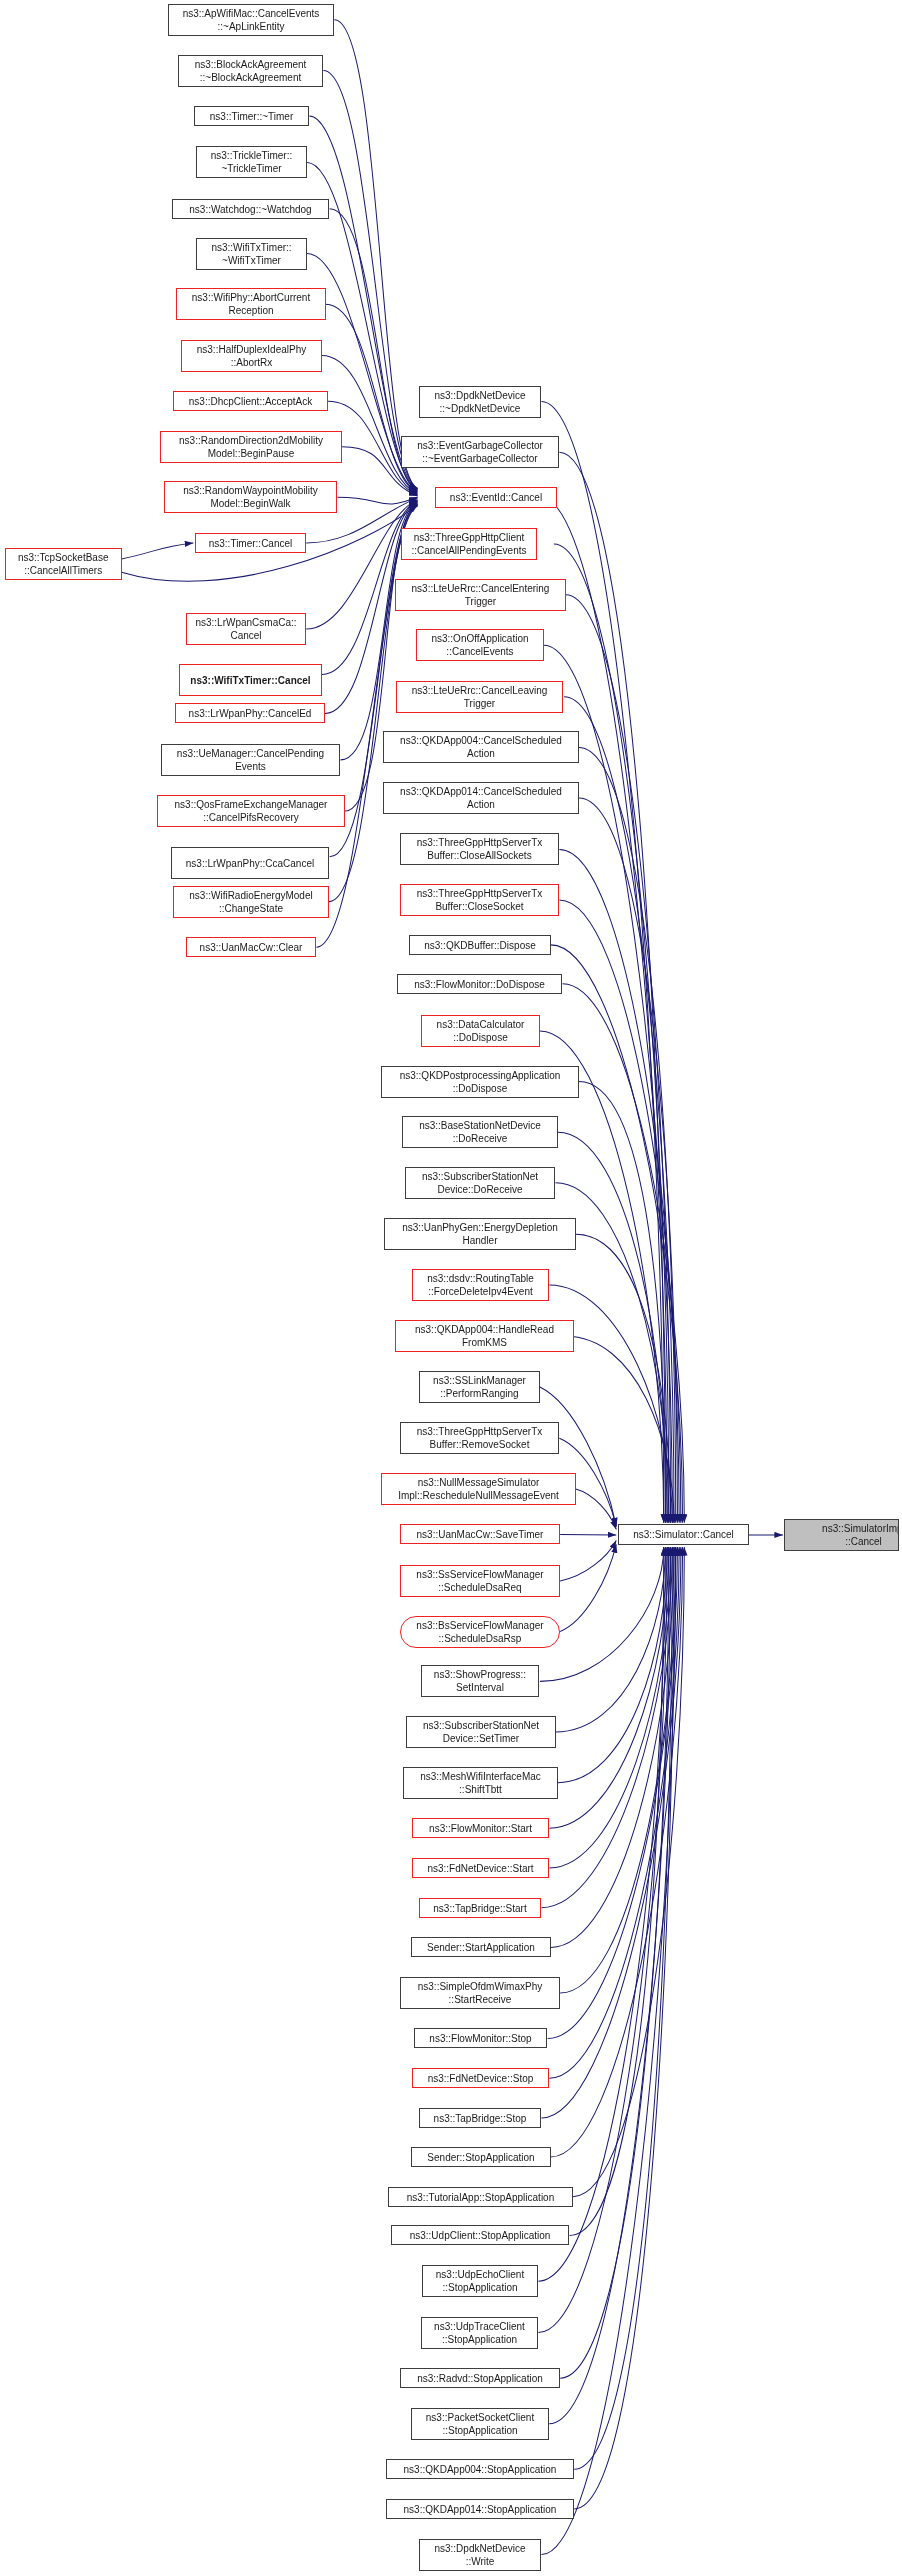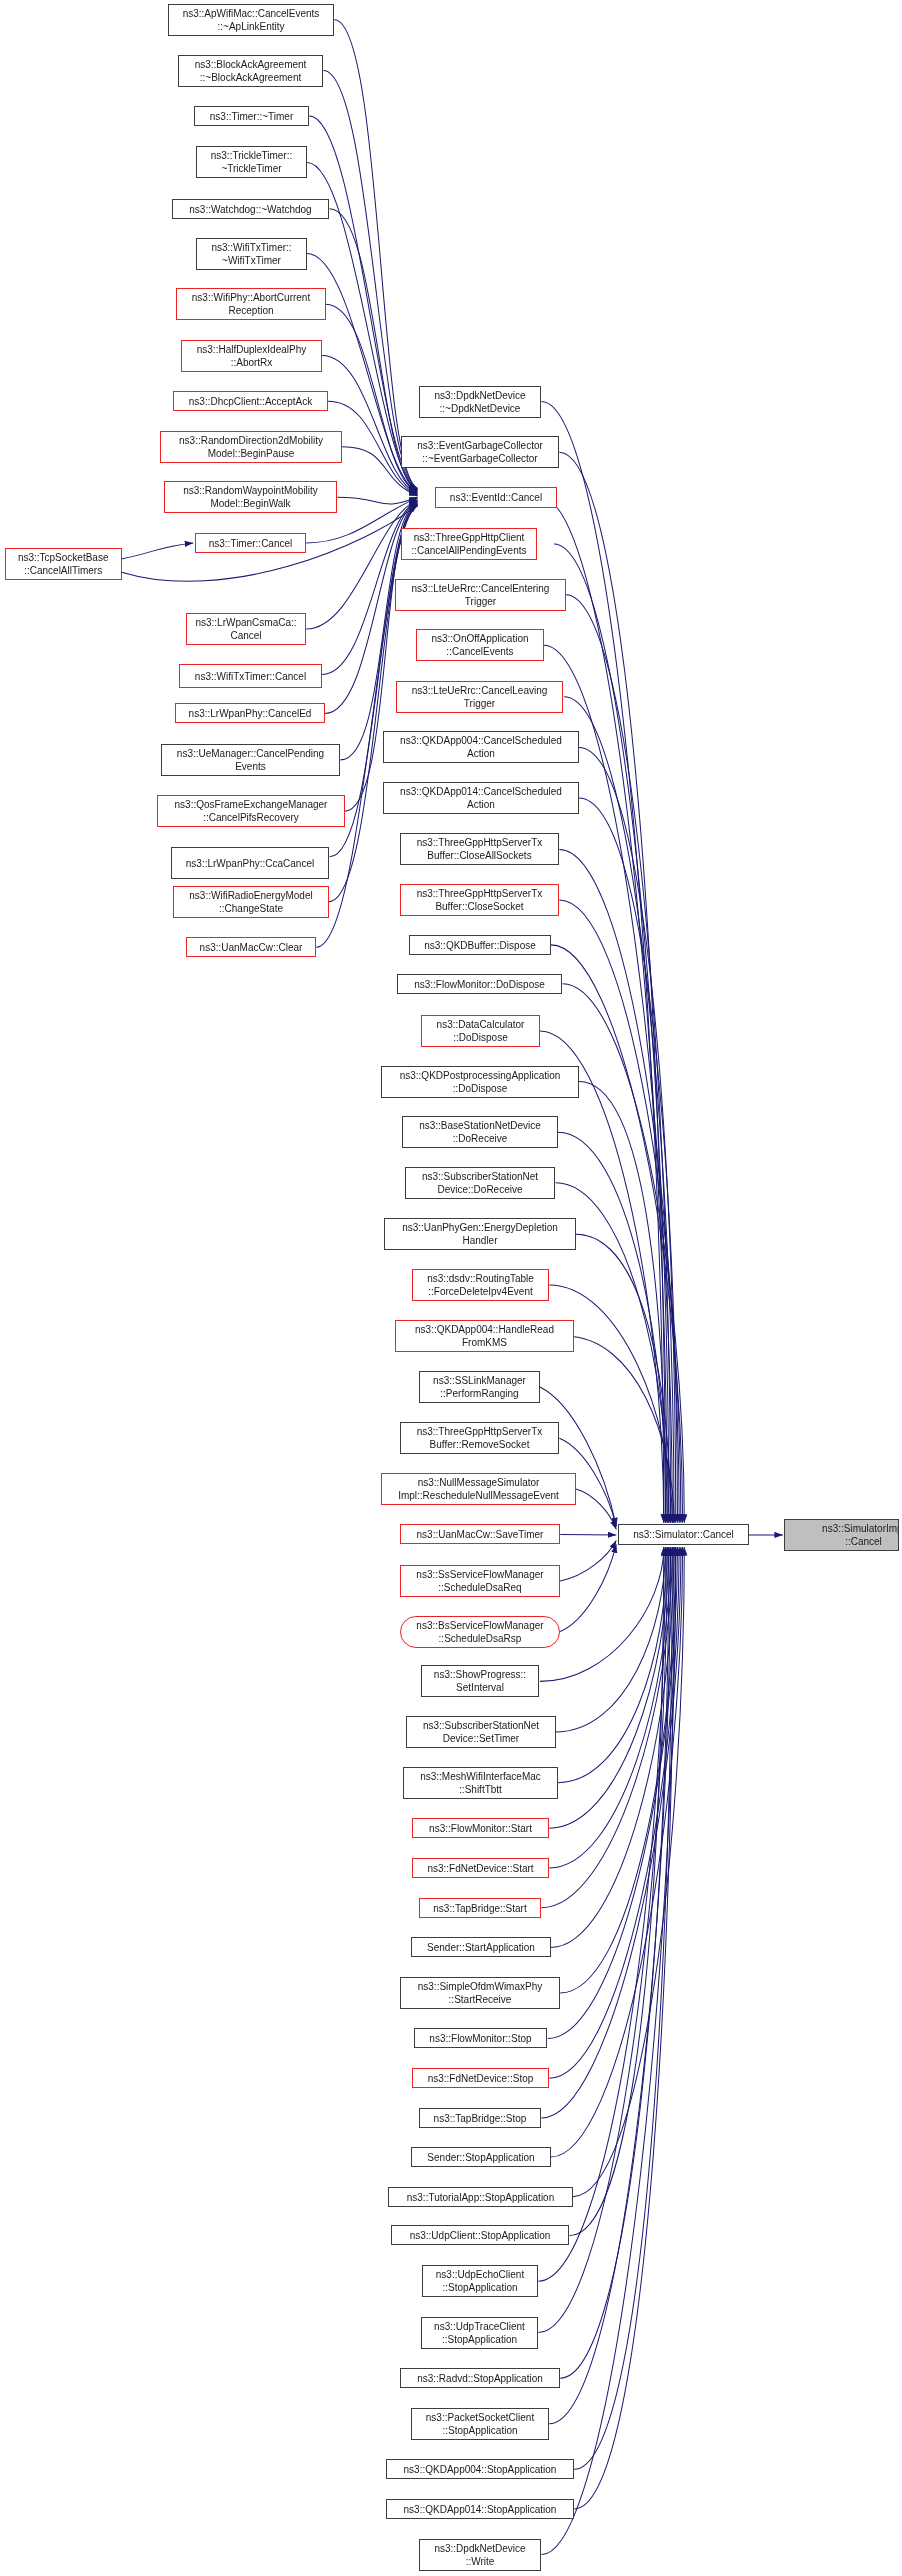--- a/index.html
+++ b/index.html
@@ -143,21 +143,21 @@
       <span>ns3::Timer::Cancel</span>
     </div>
     <div class="node truncated" style="left: 4.7px; top: 548px; width: 117px; height: 32px;">
       <span>ns3::TcpSocketBase</span>
       <span>::CancelAllTimers</span>
     </div>
     <div class="node truncated" style="left: 186px; top: 613px; width: 120px; height: 32px;">
       <span>ns3::LrWpanCsmaCa::</span>
       <span>Cancel</span>
     </div>
-    <div class="node truncated" style="left: 179px; top: 664px; width: 143px; height: 24px;">
+    <div class="node truncated" style="left: 179px; top: 664px; width: 143px; height: 32px; font-weight: bold;">
       <span>ns3::WifiTxTimer::Cancel</span>
     </div>
     <div class="node truncated" style="left: 175px; top: 703px; width: 150px; height: 20px;">
       <span>ns3::LrWpanPhy::CancelEd</span>
     </div>
     <div class="node normal" style="left: 161px; top: 744px; width: 179px; height: 32px;">
       <span>ns3::UeManager::CancelPending</span>
       <span>Events</span>
     </div>
     <div class="node truncated" style="left: 157px; top: 795px; width: 188px; height: 32px;">

